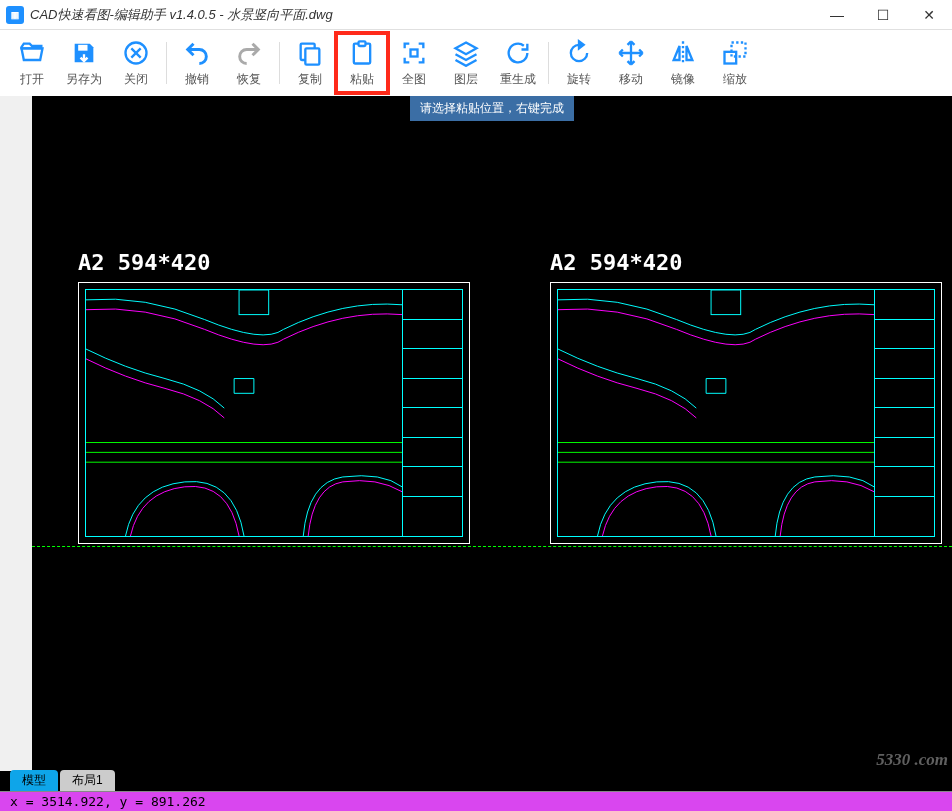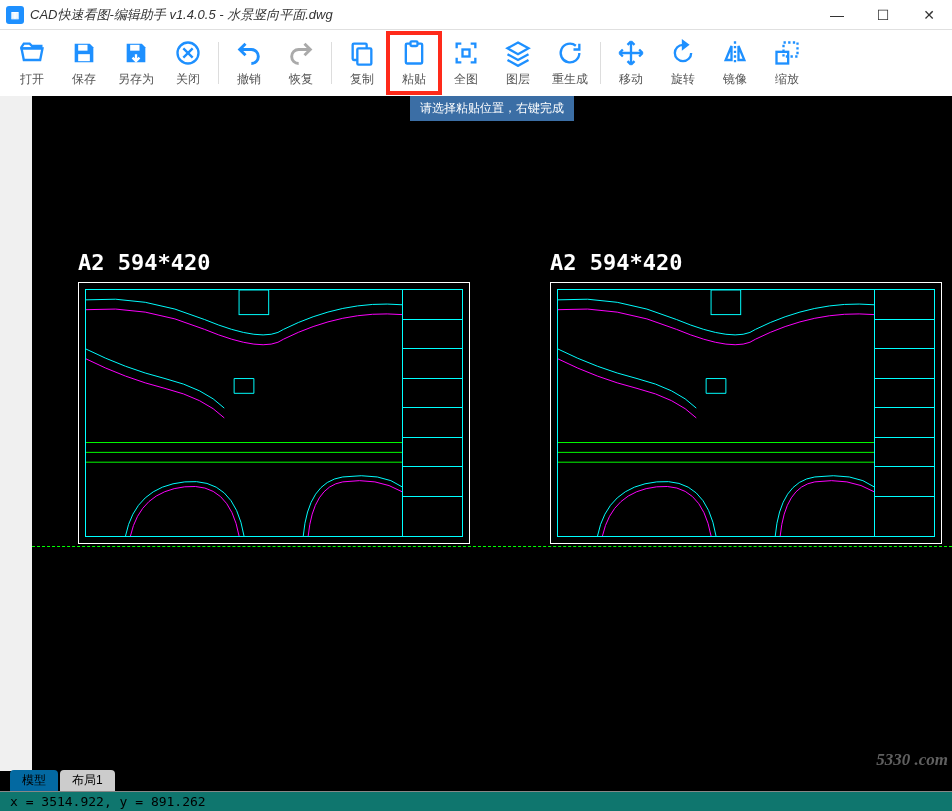--- a/index.html
+++ b/index.html
@@ -138,24 +138,24 @@
 .tab {
   padding: 2px 12px;
   font-size: 12px;
   background: #ccc;
   color: #000;
   border-top-left-radius: 4px;
   border-top-right-radius: 4px;
   margin-right: 2px;
   cursor: pointer;
 }
-.tab.active { background: #0369a1; }
+.tab.active { background: #0ea5e9; }
 .statusbar {
   height: 20px;
-  background: #0f766e;
+  background: #d946ef;
   color: #000;
   font-family: "Consolas", monospace;
   font-size: 13px;
   display: flex;
   align-items: center;
   padding-left: 10px;
   border-top: 1px solid #888;
 }
 .watermark {
   position: absolute;
@@ -189,30 +189,20 @@
   <div class="tool-btn">
     <span class="ticon">
       <svg viewBox="0 0 24 24" fill="none" stroke="#1e90ff" stroke-width="2">
           <path d="M3 7l2-3h5l2 2h8v2H3z"></path>
           <path d="M3 8h18l-2 10H5z"></path>
         </svg>
     </span>
     <span class="tlabel">打开</span>
   </div>
 
-  <div class="tool-btn">
-    <span class="ticon">
-      <svg viewBox="0 0 24 24" fill="#1e90ff">
-          <path d="M4 4h13l3 3v13H4z"></path>
-          <rect x="7" y="5" width="8" height="5" fill="#fff"></rect>
-          <rect x="7" y="13" width="10" height="6" fill="#fff"></rect>
-        </svg>
-    </span>
-    <span class="tlabel">保存</span>
-  </div>
 
   <div class="tool-btn">
     <span class="ticon">
       <svg viewBox="0 0 24 24" fill="#1e90ff">
           <path d="M4 4h13l3 3v13H4z"></path>
           <rect x="7" y="5" width="8" height="5" fill="#fff"></rect>
           <path d="M12 13v6m-3-3 3 3 3-3" stroke="#fff" stroke-width="2" fill="none"></path>
         </svg>
     </span>
     <span class="tlabel">另存为</span>
@@ -301,34 +291,34 @@
         </svg>
     </span>
     <span class="tlabel">重生成</span>
   </div>
 
   <div class="tool-sep"></div>
 
   <div class="tool-btn">
     <span class="ticon">
       <svg viewBox="0 0 24 24" fill="none" stroke="#1e90ff" stroke-width="2">
-          <path d="M12 2v20M2 12h20M12 2l-3 3M12 2l3 3M12 22l-3-3M12 22l3-3M2 12l3-3M2 12l3 3M22 12l-3-3M22 12l-3 3"></path>
-        </svg>
-    </span>
-    <span class="tlabel">移动</span>
-  </div>
-
-  <div class="tool-btn">
-    <span class="ticon">
-      <svg viewBox="0 0 24 24" fill="none" stroke="#1e90ff" stroke-width="2">
           <path d="M12 5a7 7 0 1 0 7 7"></path>
           <path d="M12 2v6l4-3z" fill="#1e90ff"></path>
         </svg>
     </span>
     <span class="tlabel">旋转</span>
+  </div>
+
+  <div class="tool-btn">
+    <span class="ticon">
+      <svg viewBox="0 0 24 24" fill="none" stroke="#1e90ff" stroke-width="2">
+          <path d="M12 2v20M2 12h20M12 2l-3 3M12 2l3 3M12 22l-3-3M12 22l3-3M2 12l3-3M2 12l3 3M22 12l-3-3M22 12l-3 3"></path>
+        </svg>
+    </span>
+    <span class="tlabel">移动</span>
   </div>
 
   <div class="tool-btn">
     <span class="ticon">
       <svg viewBox="0 0 24 24" fill="none" stroke="#1e90ff" stroke-width="2">
           <path d="M12 2v20" stroke-dasharray="2 2"></path>
           <path d="M9 6L4 18h5zM15 6l5 12h-5z"></path>
         </svg>
     </span>
     <span class="tlabel">镜像</span>

